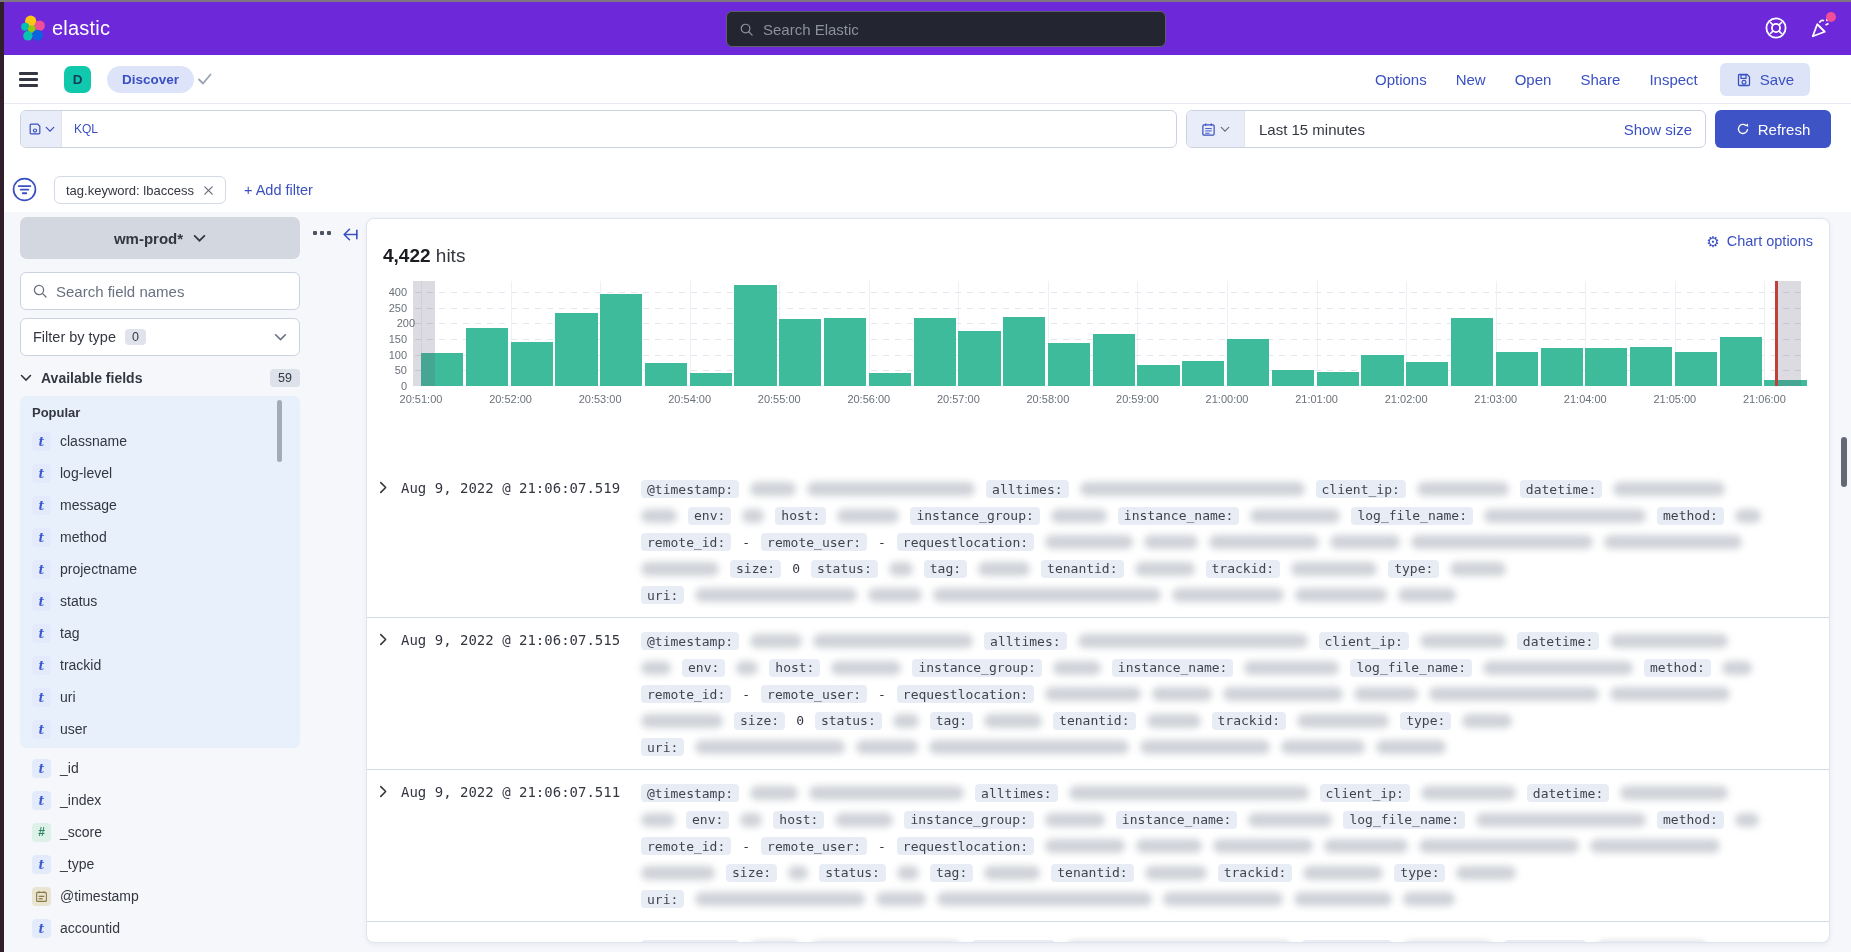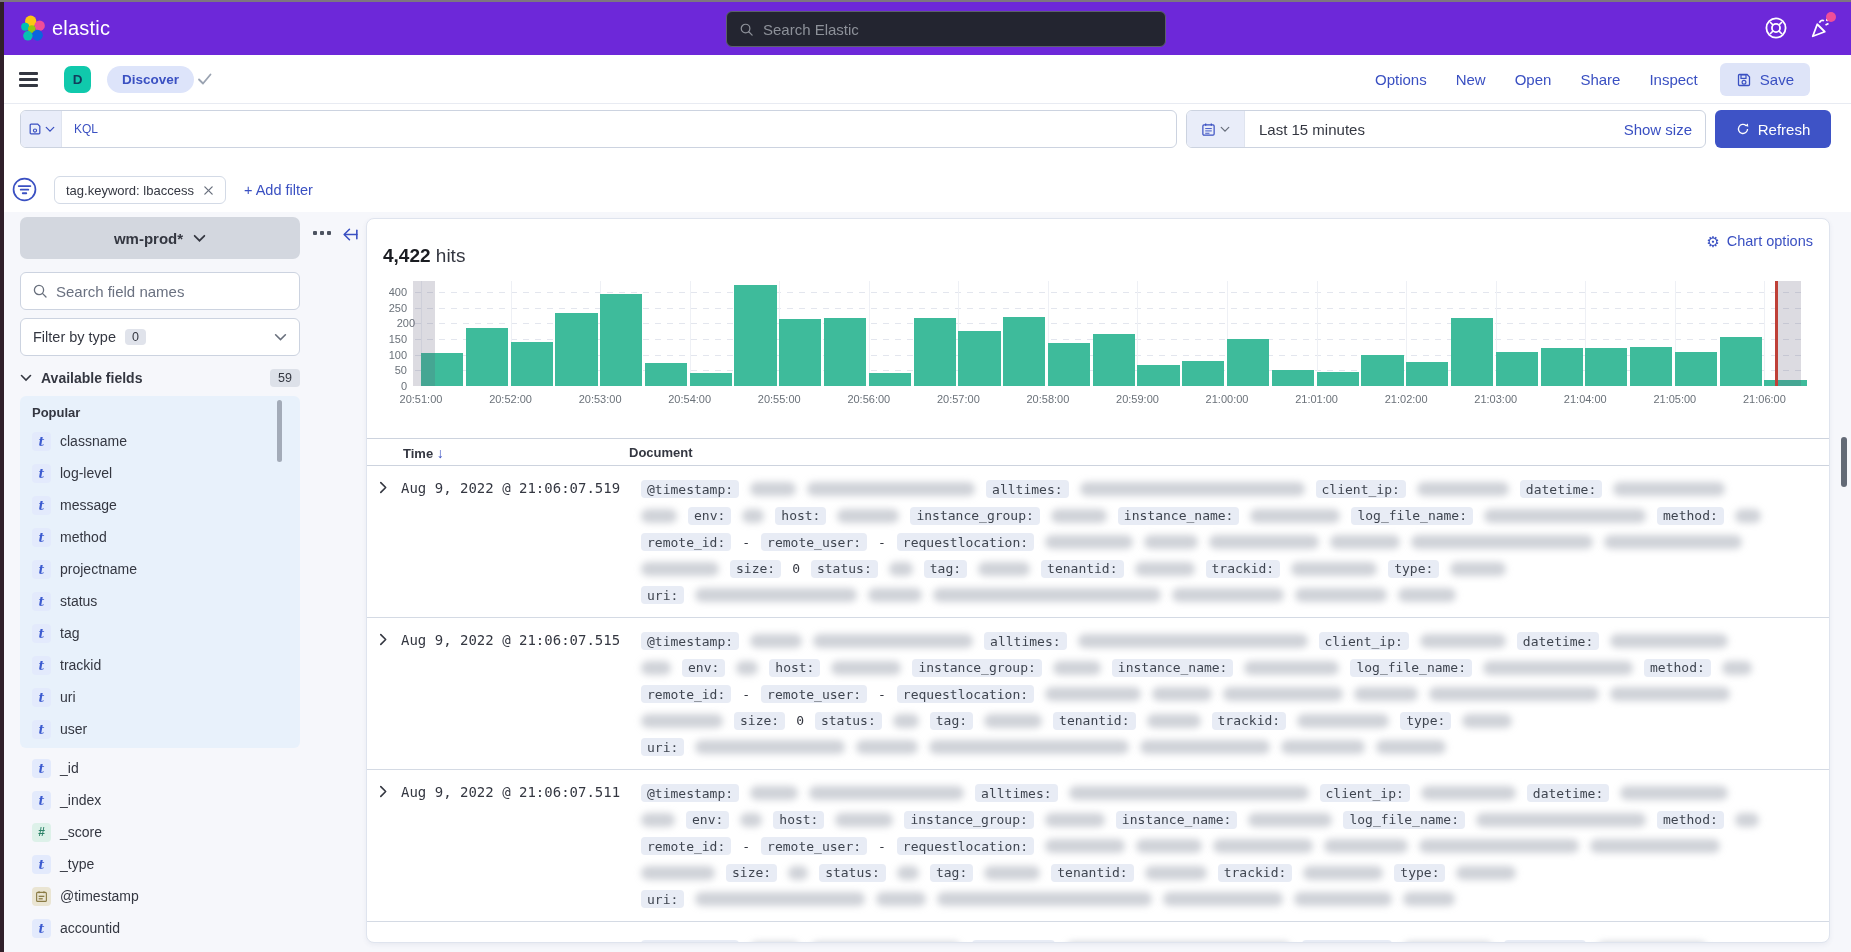--- a/index.html
+++ b/index.html
@@ -430,24 +430,20 @@
       <div class="bar" style="left: 1173.5px; width: 42.2px; top: 129.4px; height: 37.6px; background: rgb(62, 187, 155);"></div>
       <div class="bar" style="left: 1218.28px; width: 42.2px; top: 129.4px; height: 37.6px; background: rgb(62, 187, 155);"></div>
       <div class="bar" style="left: 1263.06px; width: 42.2px; top: 127.833px; height: 39.1667px; background: rgb(62, 187, 155);"></div>
       <div class="bar" style="left: 1307.84px; width: 42.2px; top: 132.533px; height: 34.4667px; background: rgb(62, 187, 155);"></div>
       <div class="bar" style="left: 1352.62px; width: 42.2px; top: 118.433px; height: 48.5667px; background: rgb(62, 187, 155);"></div>
       <div class="bar" style="left: 1397.4px; width: 42.2px; top: 160.733px; height: 6.26667px; background: rgb(62, 187, 155);"></div>
       <div class="" style="position: absolute; left: 46px; top: 62px; width: 22px; height: 105px; background: rgba(96, 92, 120, 0.22);"></div>
       <div class="" style="position: absolute; left: 1409.5px; top: 62px; width: 24.5px; height: 105px; background: rgba(96, 92, 120, 0.22);"></div>
       <div class="" style="position: absolute; left: 1408px; top: 62px; width: 2.5px; height: 105px; background: rgb(191, 64, 56);"></div>
     </div>
-  <div id="thead">
-    <span class="tcol" style="left:36px"><span>Time</span> <span style="color:#3a50c2;font-weight:400;font-size:14px">↓</span></span>
-    <span class="tcol" style="left:262px">Document</span>
-  </div>
   <div id="rows">
       <div class="trow">
         <span class="chev">
           <svg width="11" height="13" viewBox="0 0 8 12">
             <polyline points="1.5,1.5 6,6 1.5,10.5" fill="none" stroke="#343741" stroke-width="1.5" stroke-linecap="round" stroke-linejoin="round"></polyline>
           </svg>
         </span>
         <div class="ttime">Aug 9, 2022 @ 21:06:07.519</div>
         <div class="tdoc">
           <div class="dline">

